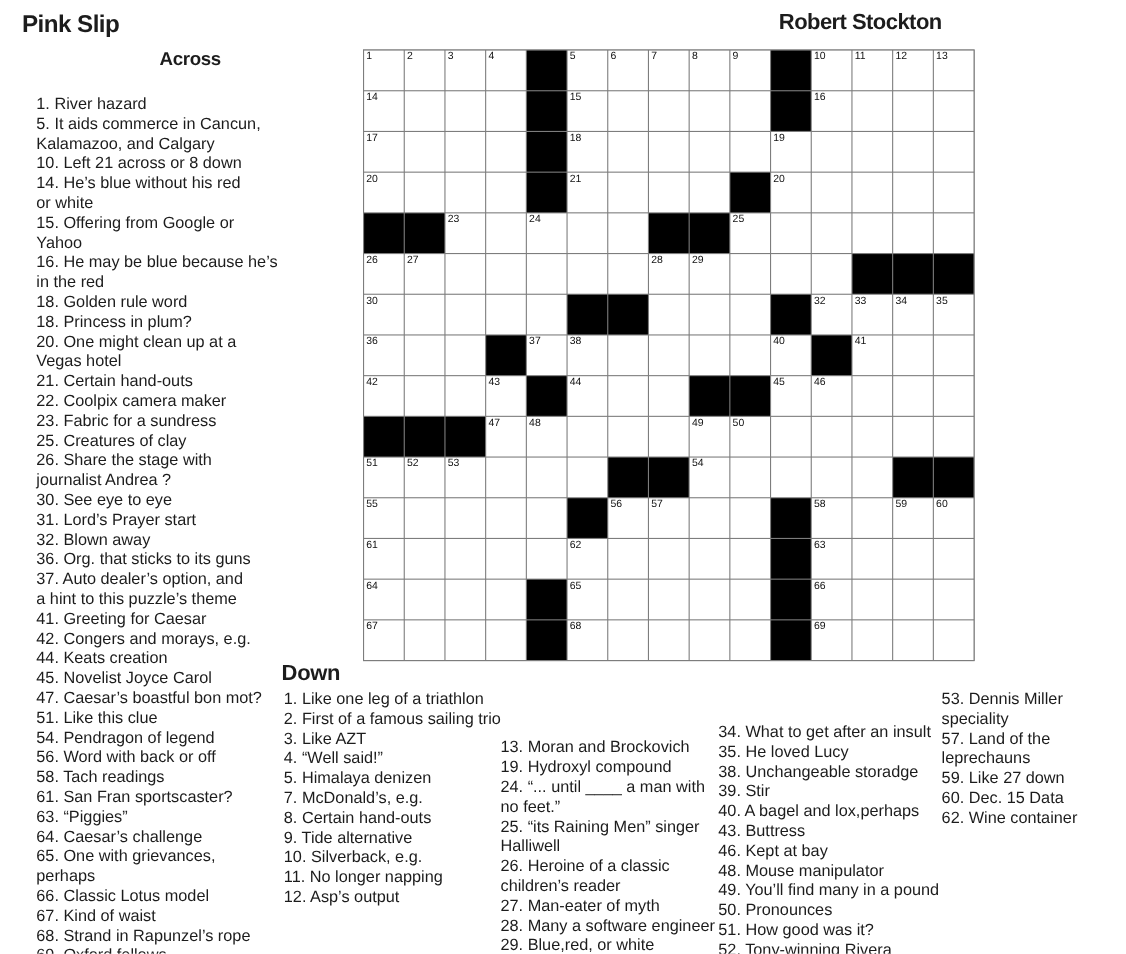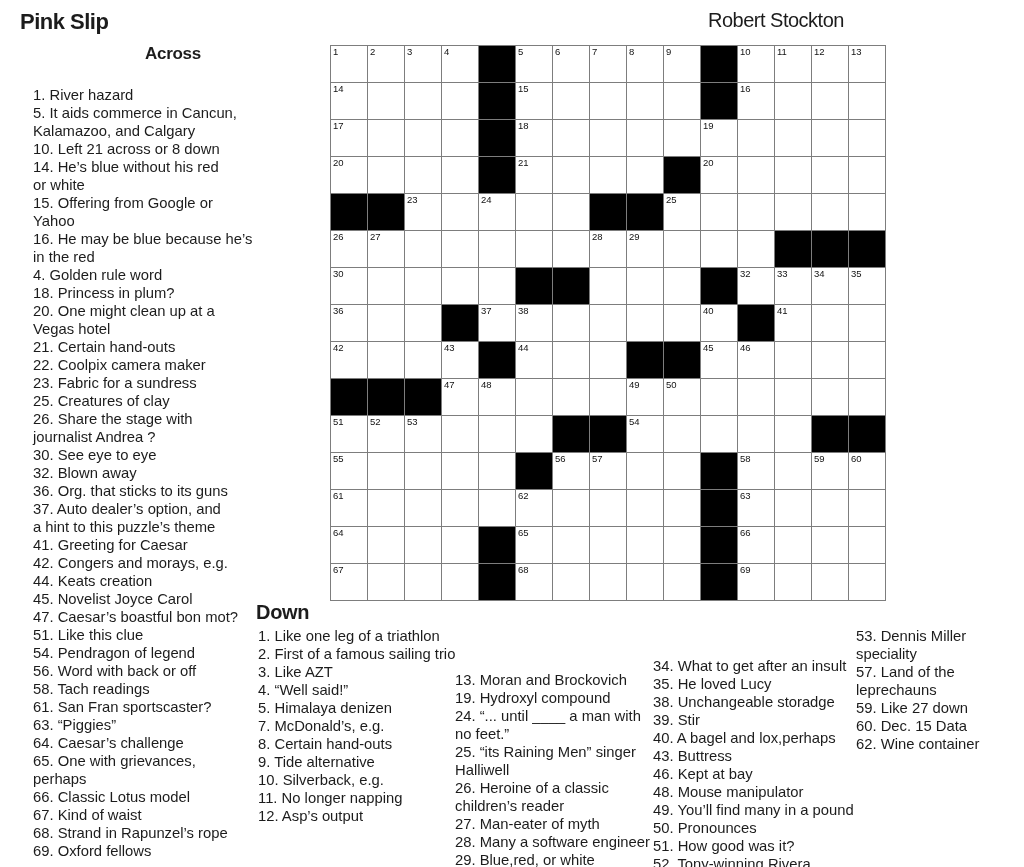--- a/index.html
+++ b/index.html
@@ -13,21 +13,21 @@
   }
   .abs { position:absolute; }
 
   .page-title {
     left:20px; top:9px;
     font-size:22px; font-weight:bold;
     letter-spacing:-0.5px;
   }
   .author {
     left:708px; top:9px;
-    font-size:20px; font-weight:normal;
+    font-size:20px; font-weight:bold;
     letter-spacing:-0.5px;
   }
   .section-heading {
     font-weight:bold;
     letter-spacing:-0.3px;
   }
   .across-heading { left:145px; top:44px; font-size:17px; }
   .down-heading  { left:256px; top:601px; font-size:20px; }
 
   .clue-list {
@@ -77,31 +77,32 @@
 <div class="abs clue-list across-list" data-interactable="false">
     <div class="clue" data-interactable="false">1. River hazard</div>
     <div class="clue" data-interactable="false">5. It aids commerce in Cancun,
 Kalamazoo, and Calgary</div>
     <div class="clue" data-interactable="false">10. Left 21 across or 8 down</div>
     <div class="clue" data-interactable="false">14. He’s blue without his red
 or white</div>
     <div class="clue" data-interactable="false">15. Offering from Google or Yahoo</div>
     <div class="clue" data-interactable="false">16. He may be blue because he’s
 in the red</div>
-    <div class="clue" data-interactable="false">4. Golden rule word</div>
+    <div class="clue" data-interactable="false">18. Golden rule word</div>
     <div class="clue" data-interactable="false">18. Princess in plum?</div>
     <div class="clue" data-interactable="false">20. One might clean up at a
 Vegas hotel</div>
     <div class="clue" data-interactable="false">21. Certain hand-outs</div>
     <div class="clue" data-interactable="false">22. Coolpix camera maker</div>
     <div class="clue" data-interactable="false">23. Fabric for a sundress</div>
     <div class="clue" data-interactable="false">25. Creatures of clay</div>
     <div class="clue" data-interactable="false">26. Share the stage with
 journalist Andrea ?</div>
     <div class="clue" data-interactable="false">30. See eye to eye</div>
+    <div class="clue" data-interactable="false">31. Lord’s Prayer start</div>
     <div class="clue" data-interactable="false">32. Blown away</div>
     <div class="clue" data-interactable="false">36. Org. that sticks to its guns</div>
     <div class="clue" data-interactable="false">37. Auto dealer’s option, and
 a hint to this puzzle’s theme</div>
     <div class="clue" data-interactable="false">41. Greeting for Caesar</div>
     <div class="clue" data-interactable="false">42. Congers and morays, e.g.</div>
     <div class="clue" data-interactable="false">44. Keats creation</div>
     <div class="clue" data-interactable="false">45. Novelist Joyce Carol</div>
     <div class="clue" data-interactable="false">47. Caesar’s boastful bon mot?</div>
     <div class="clue" data-interactable="false">51. Like this clue</div>

